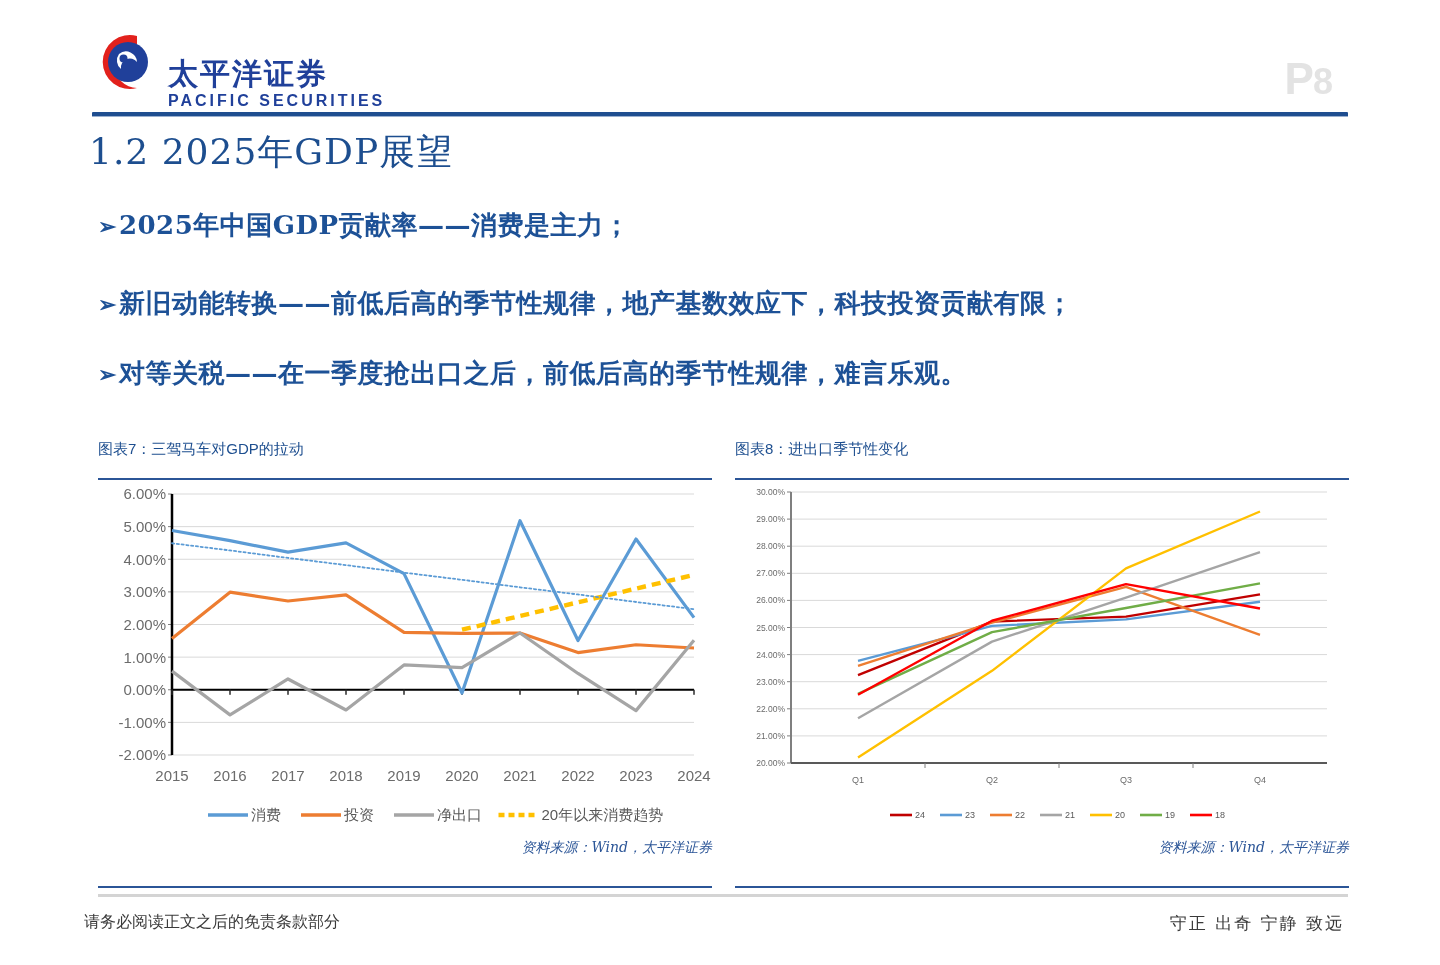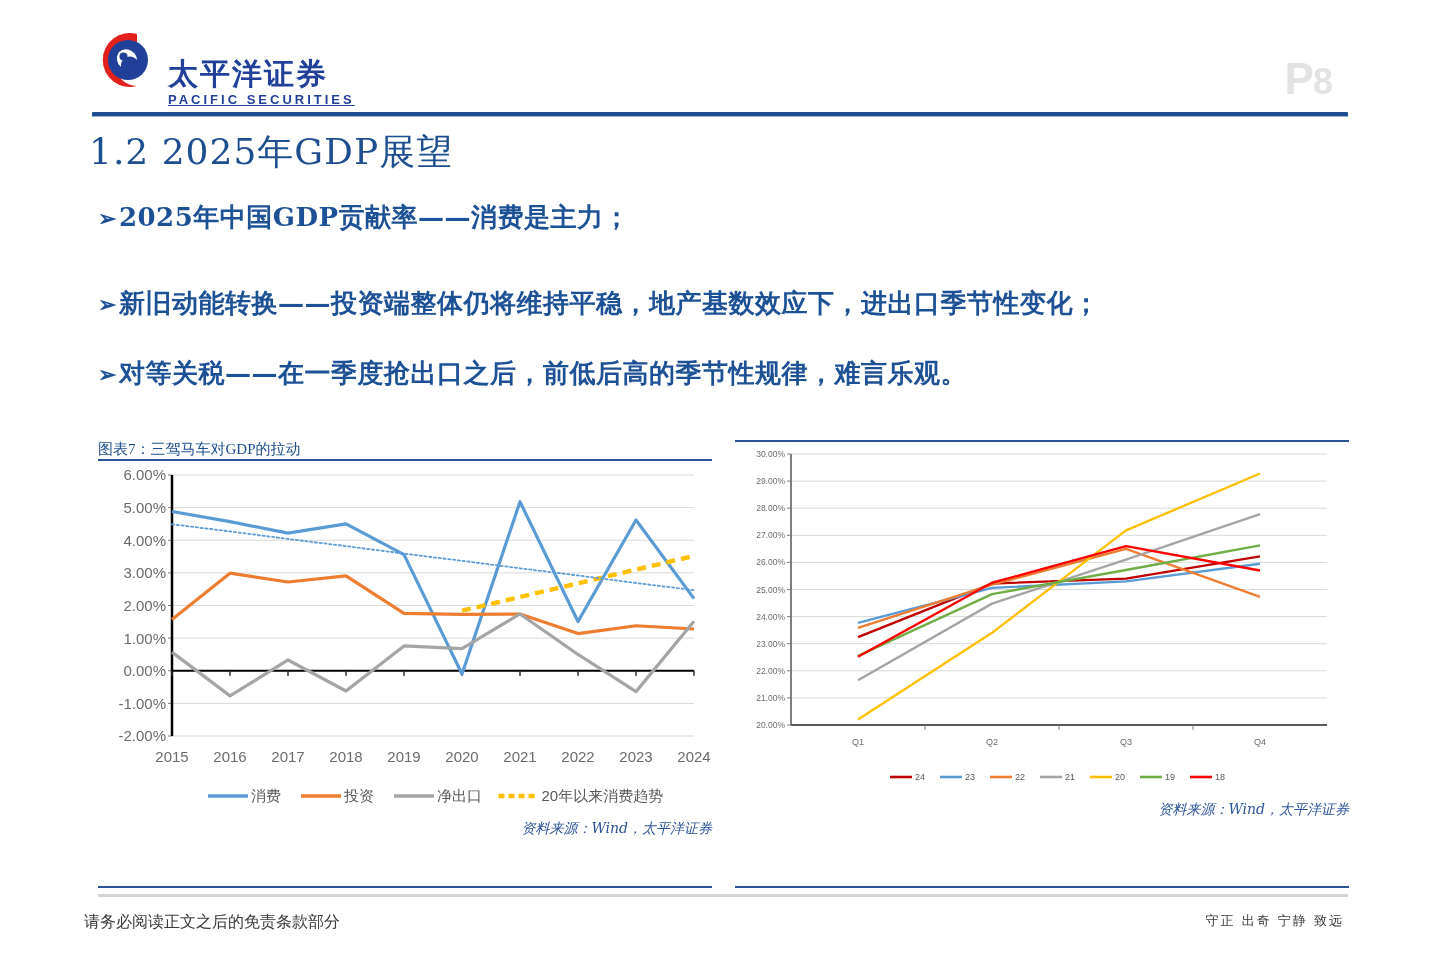--- a/index.html
+++ b/index.html
@@ -6,52 +6,52 @@
   body{
     width:1440px;height:965px;background:#ffffff;
     font-family:"Liberation Sans","DejaVu Sans",sans-serif;
     position:relative;overflow:hidden;
   }
   
   .logo-wrap{position:absolute;left:92px;top:14px;display:flex;align-items:center;gap:10px;}
   .logo-mark{width:66px;height:66px;position:relative;}
   .logo-text{display:flex;flex-direction:column;line-height:1;margin-top:45px;}
   .logo-cn{font-size:30px;font-weight:bold;color:#20409a;letter-spacing:2px;font-family:"DejaVu Sans",sans-serif;}
-  .logo-en{font-size:13px;font-weight:bold;color:#20409a;letter-spacing:3.0px;margin-top:4px;font-family:"Liberation Sans",sans-serif;text-decoration:underline;}
+  .logo-en{font-size:16px;font-weight:bold;color:#20409a;letter-spacing:3.0px;margin-top:4px;font-family:"Liberation Sans",sans-serif;}
   .page-num{position:absolute;right:108px;top:42px;font-size:44px;color:#e3e3e3;font-weight:bold;font-family:"Liberation Sans",sans-serif;letter-spacing:-1px;margin-top:12px;}
   .page-num .sub{font-size:36px;}
   .hdr-rule{position:absolute;left:92px;top:112px;width:1256px;height:5px;
             background:linear-gradient(#1f4e90,#1f4e90);border-radius:1px;}
   .hdr-rule:after{content:"";position:absolute;left:0;top:4px;width:100%;height:1px;background:#9ab0cf;}
 
   
   .slide-title{position:absolute;left:89px;top:128px;font-size:36px;color:#1d4e8f;
                font-family:"DejaVu Serif",serif;letter-spacing:1px;}
   .bullet{position:absolute;left:98px;color:#1d5196;font-size:26px;font-weight:bold;
           font-family:"DejaVu Serif",serif;letter-spacing:0.5px;white-space:nowrap;}
   .bullet .arrow{font-size:22px;margin-right:2px;}
-  #b1{top:200px;text-align:right;}
+  #b1{top:208px;text-align:right;}
   #b2{top:286px;}
   #b3{top:356px;}
 
   
   .fig{position:absolute;top:440px;width:614px;}
   #fig-left{left:98px;}
   #fig-right{left:735px;}
-  .fig-title{font-size:15px;color:#1d4e8f;font-family:Liberation Serif, serif;margin-bottom:0;}
+  .fig-title{font-size:15px;color:#1d4e8f;font-family:Liberation Sans, sans-serif;margin-bottom:19px;}
   .fig-rule{height:2px;background:#2b5597;width:100%;}
   .fig-body{height:355px;position:relative;}
   .fig-src{font-size:14px;color:#2b5597;font-family:"DejaVu Serif",serif;font-style:italic;
            padding-top:4px;padding-left:22px;text-align:right;}
   svg{display:block;}
 
   
   .foot-rule{position:absolute;left:98px;top:898px;width:1250px;height:3px;background:#d4d4d4;}
   .foot-left{position:absolute;left:84px;top:912px;font-size:16px;color:#3a3a3a;font-family:"DejaVu Serif",serif;}
-  .foot-right{position:absolute;right:96px;top:912px;font-size:13px;color:#3a3a3a;font-family:"DejaVu Serif",serif;letter-spacing:2px;text-align:right;}
+  .foot-right{position:absolute;right:96px;top:912px;font-size:17px;color:#3a3a3a;font-family:"DejaVu Serif",serif;letter-spacing:2px;text-align:right;}
 </style>
 </head>
 <body>
 
 <div class="logo-wrap">
   <div class="logo-mark">
     <svg width="66" height="66" viewBox="0 0 66 66">
       <path d="M45 7 A27 27 0 1 0 45 59 A22 22 0 1 1 45 15 Z" fill="#e2211c"></path>
       <circle cx="36" cy="33" r="20" fill="#20409a"></circle>
       <path d="M27 25 A11 11 0 0 1 45 33 A9 9 0 0 0 29 40 A11 11 0 0 1 27 25 Z" fill="#ffffff"></path>
@@ -67,21 +67,21 @@
 <div class="page-num"><span>P</span><span class="sub">8</span></div>
 
 <div class="hdr-rule"></div>
 
 <div class="slide-title">1.2  2025年GDP展望</div>
 
 <div class="bullet" id="b1">
   <span class="arrow">➢</span><span>2025年中国GDP贡献率——消费是主力；</span>
 </div>
 <div class="bullet" id="b2">
-  <span class="arrow">➢</span><span>新旧动能转换——投资端整体仍将维持平稳，地产基数效应下，进出口季节性变化；</span>
+  <span class="arrow">➢</span><span>新旧动能转换——前低后高的季节性规律，地产基数效应下，科技投资贡献有限；</span>
 </div>
 <div class="bullet" id="b3">
   <span class="arrow">➢</span><span>对等关税——在一季度抢出口之后，前低后高的季节性规律，难言乐观。</span>
 </div>
 
 <div class="fig" id="fig-left">
   <div class="fig-title">图表7：三驾马车对GDP的拉动</div>
   <div class="fig-rule"></div>
   <div class="fig-body">
     <svg id="svg-fig7" width="614" height="355">
@@ -157,20 +157,21 @@
         <text x="339" y="340.4" font-size="15" fill="#595959" font-family="&quot;Liberation Sans&quot;,sans-serif">净出口</text>
         <line x1="400.5" x2="440.5" y1="335" y2="335" stroke="#ffc000" stroke-width="4.4" stroke-dasharray="6,4"></line>
         <text x="443.5" y="340.4" font-size="15" fill="#595959" font-family="&quot;Liberation Sans&quot;,sans-serif">20年以来消费趋势</text>
       </svg>
   </div>
 
   <div class="fig-src">资料来源：Wind，太平洋证券</div>
 </div>
 
 <div class="fig" id="fig-right">
+  <div class="fig-title">图表8：进出口季节性变化</div>
   <div class="fig-rule"></div>
   <div class="fig-body">
     <svg id="svg-fig8" width="614" height="355">
         <line x1="56" x2="592" y1="283" y2="283" stroke="#d9d9d9" stroke-width="1"></line>
         <line x1="56" x2="592" y1="255.9" y2="255.9" stroke="#d9d9d9" stroke-width="1"></line>
         <line x1="56" x2="592" y1="228.8" y2="228.8" stroke="#d9d9d9" stroke-width="1"></line>
         <line x1="56" x2="592" y1="201.7" y2="201.7" stroke="#d9d9d9" stroke-width="1"></line>
         <line x1="56" x2="592" y1="174.6" y2="174.6" stroke="#d9d9d9" stroke-width="1"></line>
         <line x1="56" x2="592" y1="147.5" y2="147.5" stroke="#d9d9d9" stroke-width="1"></line>
         <line x1="56" x2="592" y1="120.4" y2="120.4" stroke="#d9d9d9" stroke-width="1"></line>

